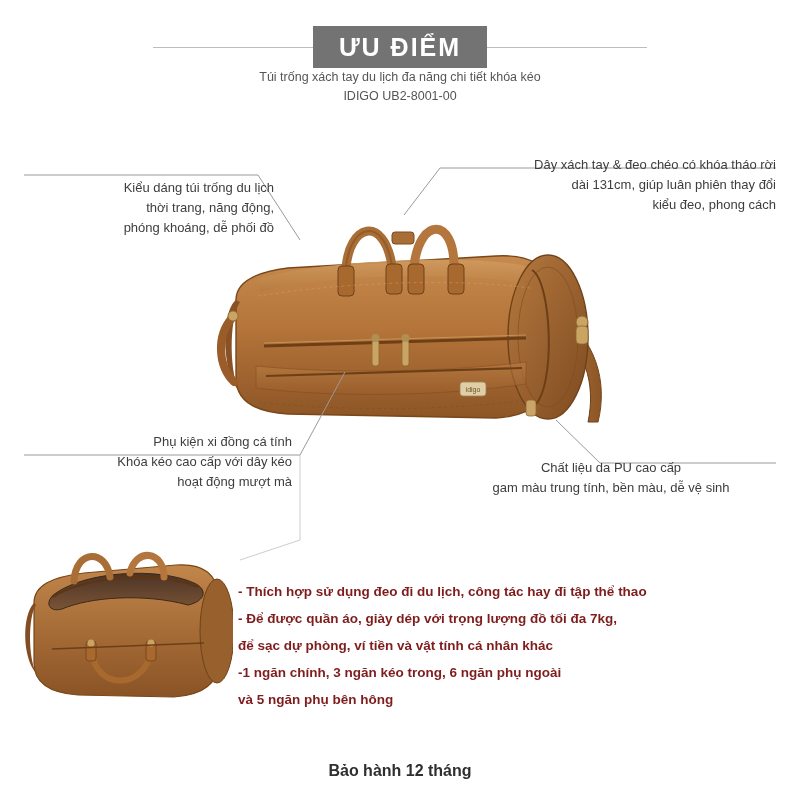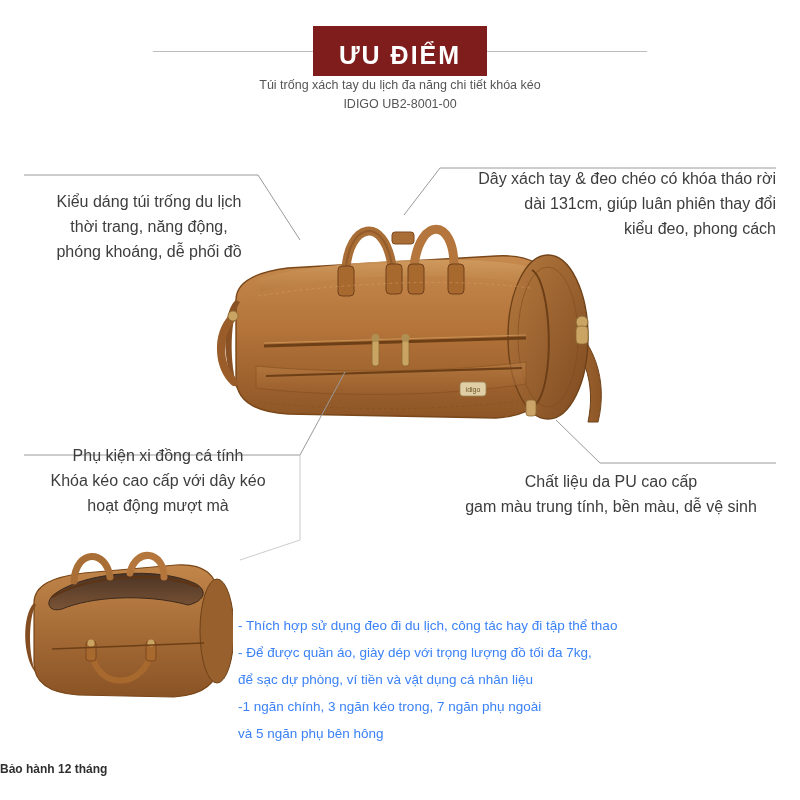--- a/index.html
+++ b/index.html
@@ -29,44 +29,43 @@
     align-items: center;
     justify-content: center;
     gap: 0;
   }
   .title-rule {
     height: 1px;
     background: #bdbdbd;
     width: 160px;
   }
   .title-box {
-    background: #7f1d1d;
+    background: #737373;
     color: #ffffff;
     font-size: 25px;
     font-weight: bold;
     letter-spacing: 2px;
-    padding: 17px 26px 8px 26px;
+    padding: 9px 26px 8px 26px;
     line-height: 1;
   }
   .subtitle {
     font-size: 12.5px;
     color: #555;
     line-height: 1.5;
   }
 
   
   .callout {
     position: absolute;
-    font-size: 16px;
+    font-size: 13px;
     line-height: 1.55;
     color: #3d3d3d;
     white-space: pre-line;
-    margin-top: 12px;
-  }
-  .callout.left  { text-align: center; }
+  }
+  .callout.left  { text-align: right; }
   .callout.right { text-align: right; }
 
   
   .leaders {
     position: absolute;
     left: 0; top: 0;
     width: 800px; height: 800px;
     pointer-events: none;
   }
 
@@ -83,35 +82,36 @@
     left: 18px;
     top: 545px;
     width: 215px;
     height: 185px;
   }
 
   
   .bullets {
     position: absolute;
     left: 238px;
-    top: 612px;
+    top: 578px;
     width: 540px;
     font-size: 13.5px;
     line-height: 2.0;
-    color: #3b82f6;
+    color: #7f1d1d;
+    font-weight: bold;
   }
   .bullets div { white-space: pre-line; }
 
   .warranty {
     position: absolute;
     left: 0;
     top: 762px;
     width: 800px;
-    text-align: left;
-    font-size: 12px;
+    text-align: center;
+    font-size: 16px;
     font-weight: bold;
     color: #2f2f2f;
   }
 </style>
 </head>
 <body>
 
 <div class="header">
   <div class="title-row">
     <div class="title-rule"></div>
@@ -264,18 +264,18 @@
 <div class="callout left" style="left:24px; top:432px; width:268px;">Phụ kiện xi đồng cá tính
 Khóa kéo cao cấp với dây kéo
 hoạt động mượt mà</div>
 
 <div class="callout right" style="left:446px; top:458px; width:330px;text-align:center;">Chất liệu da PU cao cấp
 gam màu trung tính, bền màu, dễ vệ sinh</div>
 
 <div class="bullets">
   <div>- Thích hợp sử dụng đeo đi du lịch, công tác hay đi tập thể thao</div>
   <div>- Để được quần áo, giày dép với trọng lượng đồ tối đa 7kg,</div>
-  <div>để sạc dự phòng, ví tiền và vật dụng cá nhân liệu</div>
-  <div>-1 ngăn chính, 3 ngăn kéo trong, 7 ngăn phụ ngoài</div>
+  <div>để sạc dự phòng, ví tiền và vật tính cá nhân khác</div>
+  <div>-1 ngăn chính, 3 ngăn kéo trong, 6 ngăn phụ ngoài</div>
   <div>và 5 ngăn phụ bên hông</div>
 </div>
 
 <div class="warranty">Bảo hành 12 tháng</div>
 
 </body></html>

